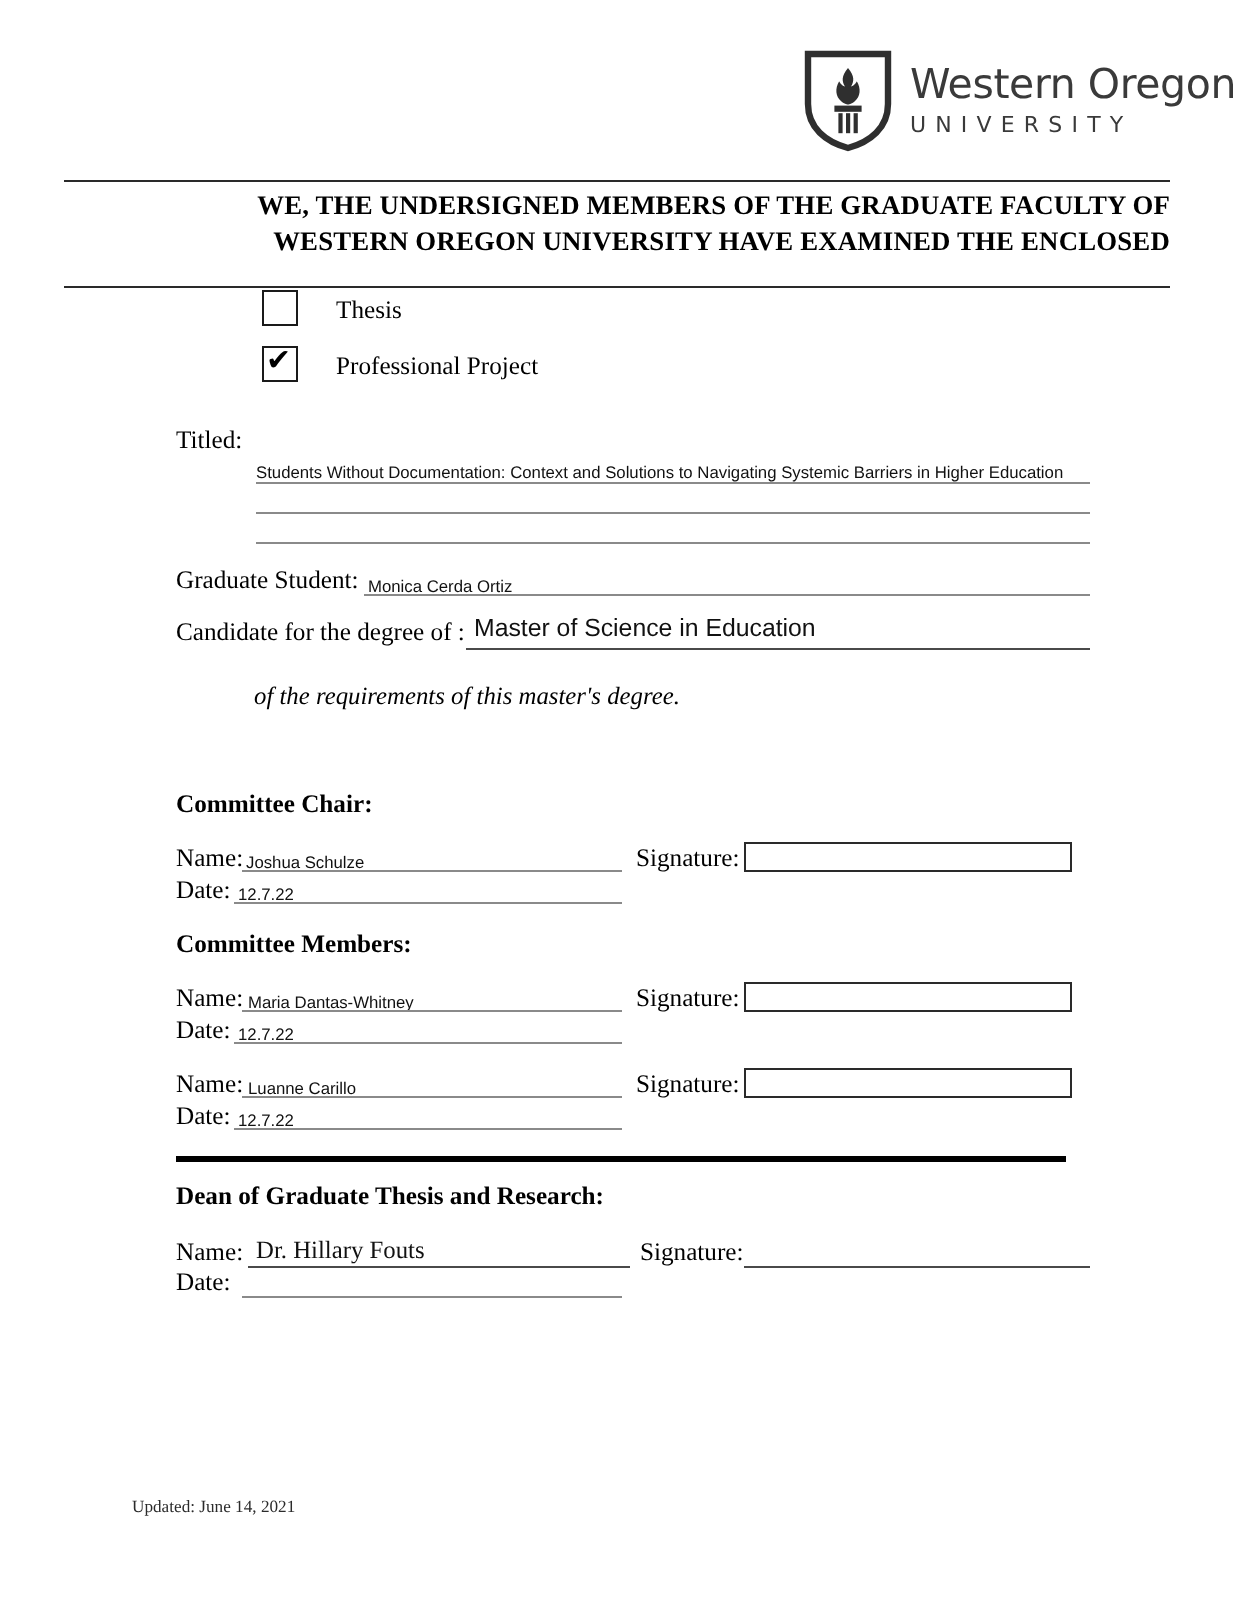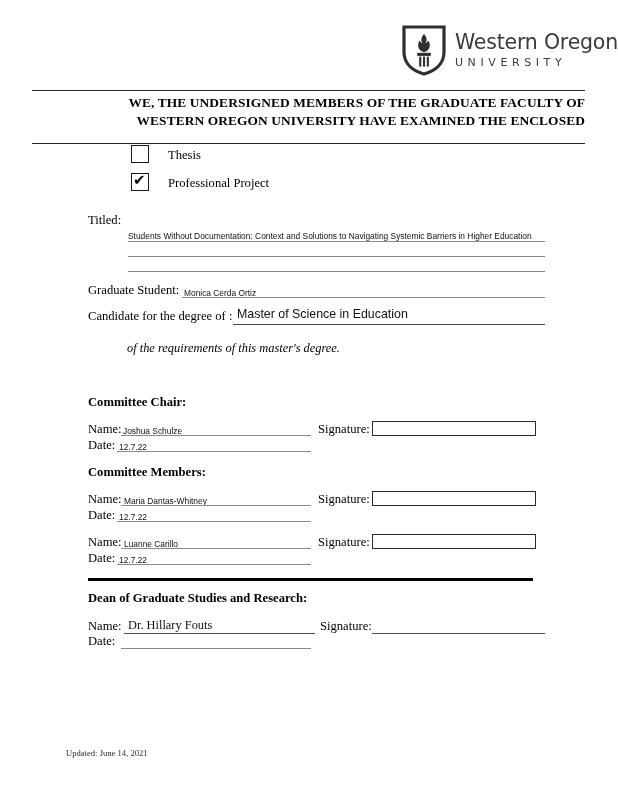--- a/index.html
+++ b/index.html
@@ -291,21 +291,21 @@
   <div class="abs val-sans-sm" style="left:119px; top:555px;">12.7.22</div>
   <div class="uline" style="left:117px; top:564px; width:194px;"></div>
 
   <div class="abs lbl" style="left:318px; top:535px;">Signature:</div>
   <div class="sig-box" style="top:534px;">
     <span class="abs val-sans-sm" style="left:4px; top:1px;"></span>
   </div>
 
   <div class="hr rule-thick"></div>
 
-  <div class="sec-head" style="top:591px;">Dean of Graduate Studies and Research:</div>
+  <div class="sec-head" style="top:591px;">Dean of Graduate Thesis and Research:</div>
 
   <div class="abs lbl" style="left:88px; top:619px;">Name:</div>
   <div class="abs val-serif" style="left:128px; top:618px;">Dr. Hillary Fouts</div>
   <div class="uline dark" style="left:124px; top:633px; width:191px;"></div>
 
   <div class="abs lbl" style="left:88px; top:634px;">Date:</div>
   <div class="abs val-serif" style="left:124px; top:633px;"></div>
   <div class="uline" style="left:121px; top:648px; width:190px;"></div>
 
   <div class="abs lbl" style="left:320px; top:619px;">Signature:</div>

